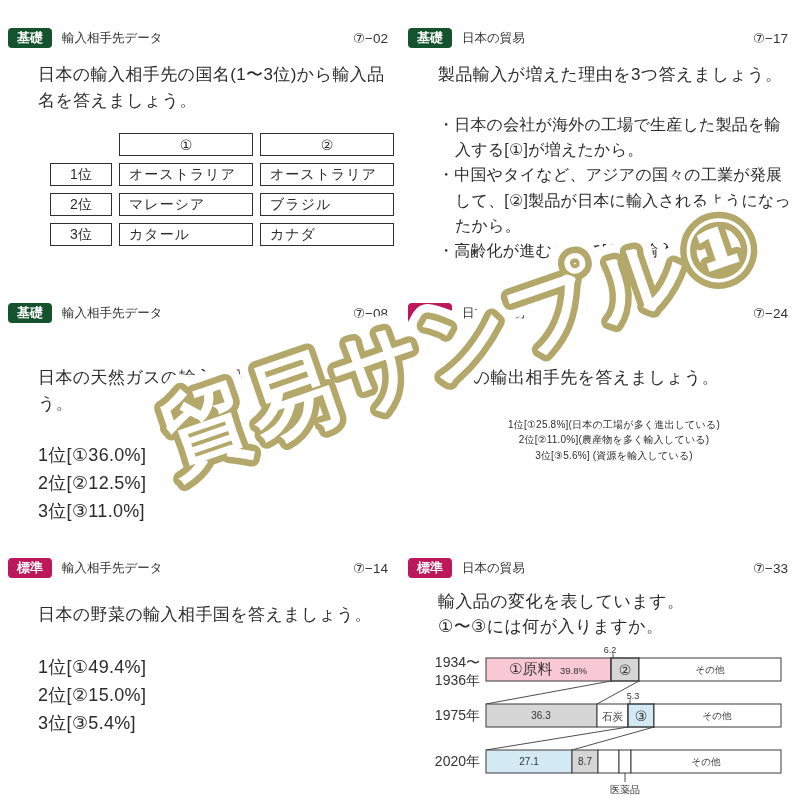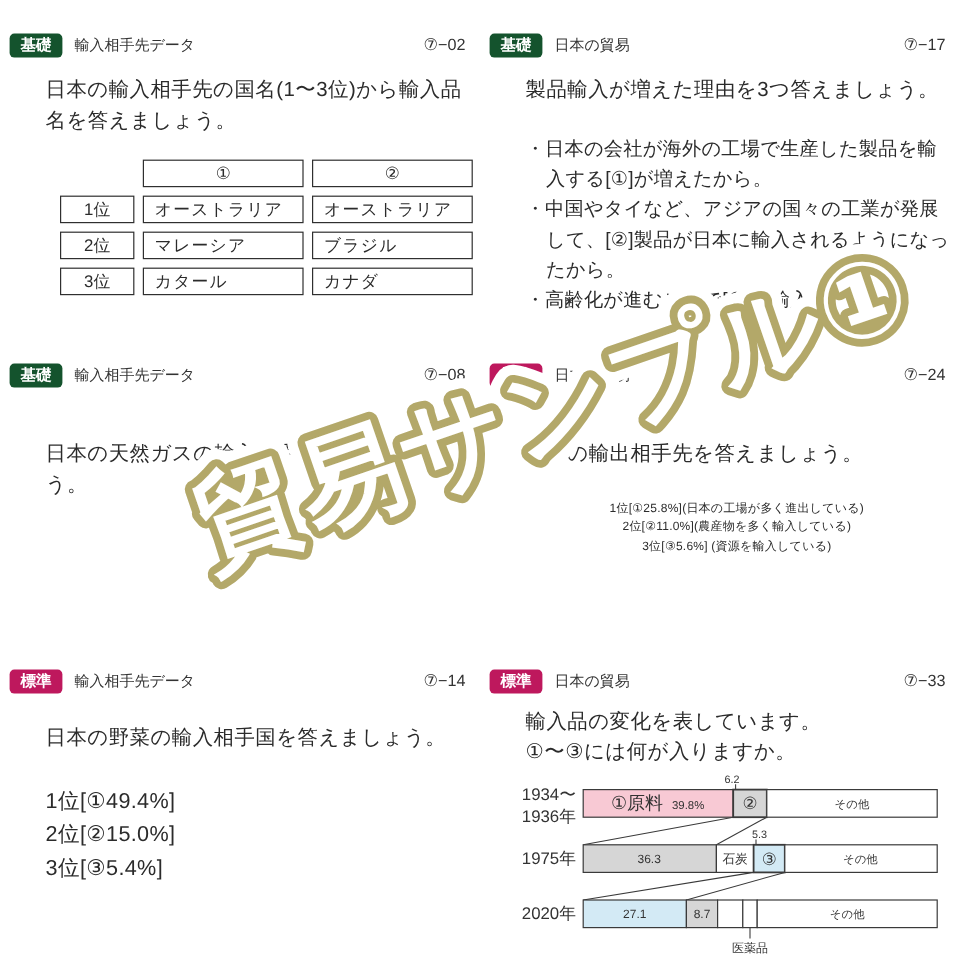--- a/index.html
+++ b/index.html
@@ -88,20 +88,25 @@
   </div>
 </div>
 
 <div class="card" id="card2">
   <div class="card-header">
     <span class="badge basic">基礎</span>
     <span class="card-title">輸入相手先データ</span>
     <span class="card-number">⑦−08</span>
   </div>
   <div class="question">日本の天然ガスの輸入相手国を答えましょう。</div>
+  <div class="ranks">
+    <div>1位[①36.0%]</div>
+    <div>2位[②12.5%]</div>
+    <div>3位[③11.0%]</div>
+  </div>
 </div>
 
 <div class="card" id="card3">
   <div class="card-header">
     <span class="badge standard">標準</span>
     <span class="card-title">日本の貿易</span>
     <span class="card-number">⑦−24</span>
   </div>
   <div class="question">日本の輸出相手先を答えましょう。</div>
   <div class="ranks small">

